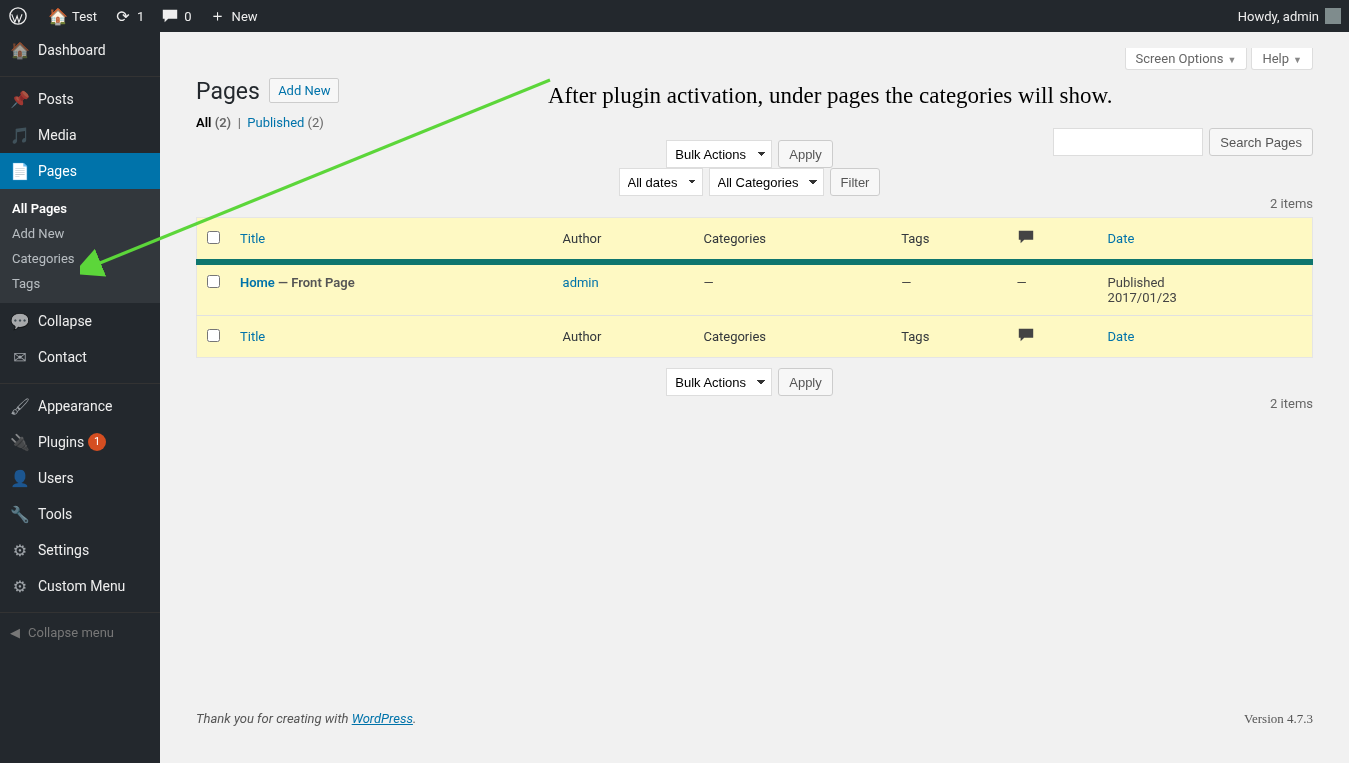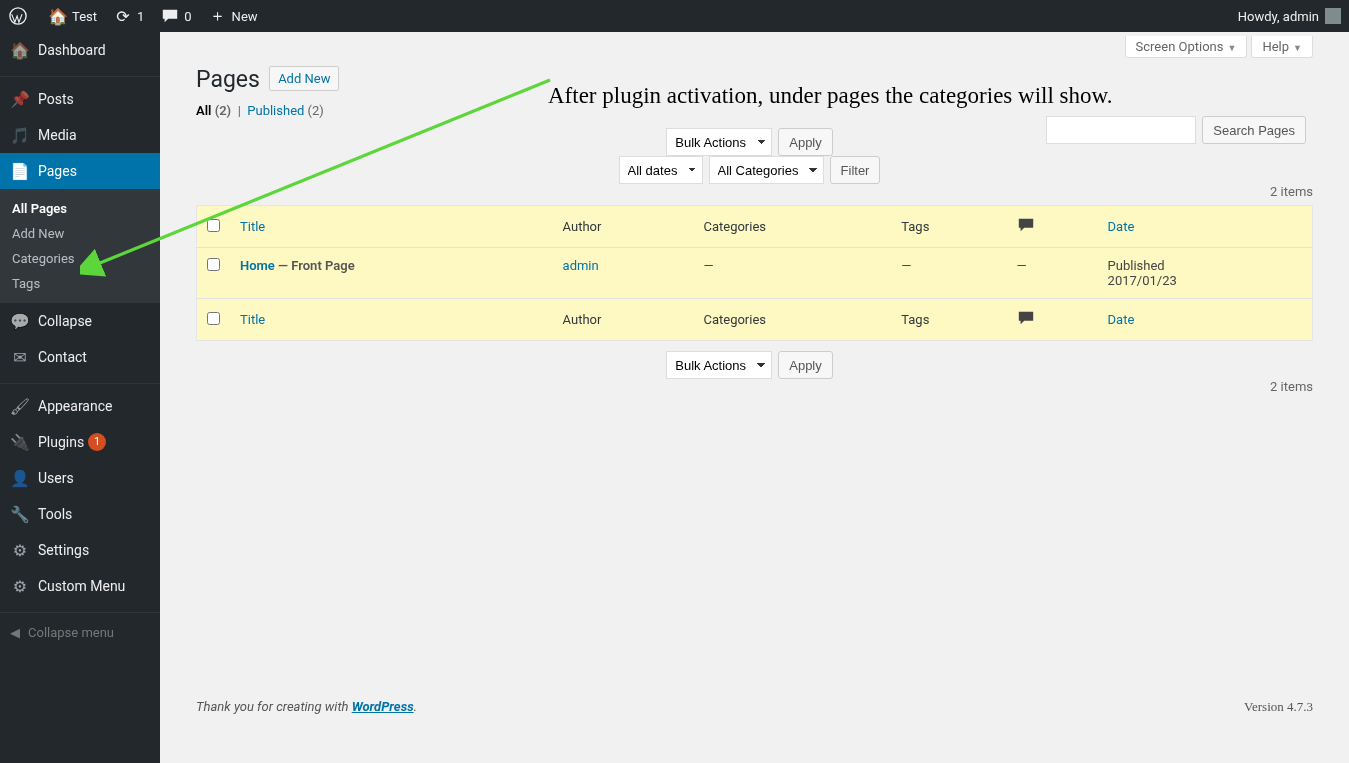--- a/index.html
+++ b/index.html
@@ -23,59 +23,59 @@
 #adminmenu .menu-item.current::after { content: ""; position: absolute; right: -8px; top: 50%; margin-top: -8px; border: 8px solid transparent; border-right-color: #f1f1f1; }
 #adminmenu .separator { height: 5px; border-bottom: 1px solid #333; margin: 4px 0; }
 #adminmenu .submenu { background: #32373c; padding: 7px 0; }
 #adminmenu .submenu a { display: block; padding: 5px 12px; color: rgba(240,245,250,.7); font-size: 13px; cursor: pointer; }
 #adminmenu .submenu a.current { color: #fff; font-weight: 600; }
 #adminmenu .badge { display: inline-block; background: #d54e21; color: #fff; border-radius: 9px; min-width: 18px; height: 18px; line-height: 18px; font-size: 11px; text-align: center; margin-left: 4px; padding: 0 5px; }
 #adminmenu .collapse { color: #777; font-size: 13px; padding: 8px 10px; display: flex; align-items: center; cursor: pointer; }
 #adminmenu .collapse .micon { margin-right: 8px; }
 
 
-#wpbody { margin-left: 160px; margin-top: 20px; padding: 16px; min-height: calc(763px - 32px); display: flex; flex-direction: column; position: relative; gap: 46px; }
+#wpbody { margin-left: 160px; margin-top: 32px; padding: 16px; min-height: calc(763px - 32px); display: flex; flex-direction: column; position: relative; gap: 46px; }
 #wpcontent { padding: 10px 20px 0 20px; flex: 1; }
 .wrap { position: relative; }
 .screen-meta { position: absolute; top: -10px; right: 0; display: flex; gap: 4px; }
 .screen-meta .toggle { background: #fff; border: 1px solid #ddd; border-top: none; border-radius: 0 0 3px 3px; padding: 3px 10px; font-size: 13px; color: #666; cursor: pointer; }
 .screen-meta .toggle .tri { font-size: 9px; margin-left: 4px; color: #888; }
 
 h1.page-title { font-size: 23px; font-weight: 400; color: #23282d; padding: 20px 0 6px 0; display: inline-block; }
 .page-title-action { display: inline-block; margin-left: 6px; padding: 4px 8px; border: 1px solid #ccc; border-radius: 2px; background: #f7f7f7; color: #0073aa; font-size: 13px; cursor: pointer; vertical-align: 4px; }
 .subsubsub { margin: 4px 0 10px; font-size: 13px; color: #666; }
 .subsubsub .current { color: #000; font-weight: 600; }
 .subsubsub a { color: #0073aa; }
 .subsubsub .count { color: #666; }
 
 .tablenav { display: flex; align-items: center; margin: 6px 0; flex-direction: column; }
 .tablenav.bottom { margin-top: 10px; }
 .tablenav .right { margin-left: auto; color: #666; font-size: 13px; }
 select { height: 28px; border: 1px solid #ddd; background: #fff; padding: 0 24px 0 8px; font-size: 13px; appearance: none; background-image: linear-gradient(45deg, transparent 50%, #333 50%), linear-gradient(-45deg, transparent 50%, #333 50%); background-position: right 10px center, right 6px center; background-size: 4px 4px, 4px 4px; background-repeat: no-repeat; }
 .button { height: 28px; border: 1px solid #ccc; background: #f7f7f7; padding: 0 10px; font-size: 13px; color: #555; cursor: pointer; border-radius: 3px; }
 .actions { display: flex; gap: 6px; margin-right: 10px; }
 
-.search-box { position: absolute; right: 7px; top: 70px; display: flex; gap: 6px; }
+.search-box { position: absolute; right: 0; top: 70px; display: flex; gap: 6px; }
 .search-box input[type="search"] { height: 28px; width: 150px; border: 1px solid #ddd; padding: 0 6px; }
 
 table.wp-list { width: 100%; border: 1px solid #e5e5e5; border-collapse: collapse; background: #fef9c3; margin-top: 4px; }
 table.wp-list th, table.wp-list td { text-align: left; padding: 10px 10px; font-size: 13px; }
 table.wp-list thead th, table.wp-list tfoot th { border-bottom: 1px solid #e1e1e1; font-weight: 400; color: #32373c; }
 table.wp-list tfoot th { border-top: 1px solid #e1e1e1; border-bottom: none; }
 table.wp-list th a { color: #0073aa; }
-table.wp-list td { vertical-align: top; border-top: 1px solid #0f766e; }
+table.wp-list td { vertical-align: top; border-top: 6px solid #0f766e; }
 table.wp-list .check-col { width: 30px; }
 table.wp-list .row-title { color: #0073aa; font-weight: 600; }
 table.wp-list .post-state { color: #555; font-weight: 600; }
 table.wp-list .author-link { color: #0073aa; }
 .comment-icon { display:inline-block; width:18px; }
 .comment-icon svg { fill: #444; }
 
 #wpfooter { padding: 10px 20px 20px; color: #555; font-style: italic; font-size: 13px; display: flex; }
-#wpfooter a { color: #0073aa; text-decoration: underline; font-weight: bold; }
+#wpfooter a { color: #0073aa; text-decoration: underline; }
 #wpfooter .ver { margin-left: auto; font-style: normal; font-family: Liberation Serif, serif; }
 
 .annot-arrow { position: fixed; pointer-events: none; z-index: 1; }
 .annot-text { position: fixed; z-index: 1; color: #000; font-family: Georgia, serif; font-size: 23px; }
 </style>
 </head>
 <body>
 
 <div id="adminbar">
   <div class="ab-left">

